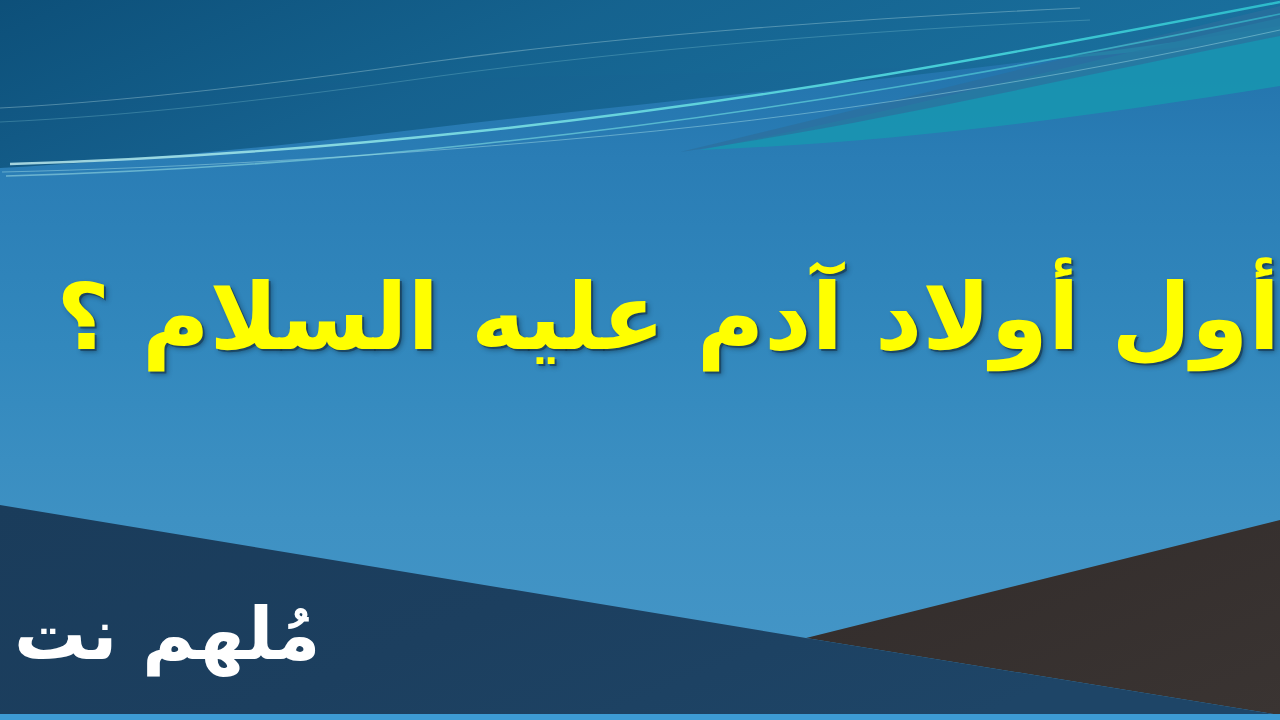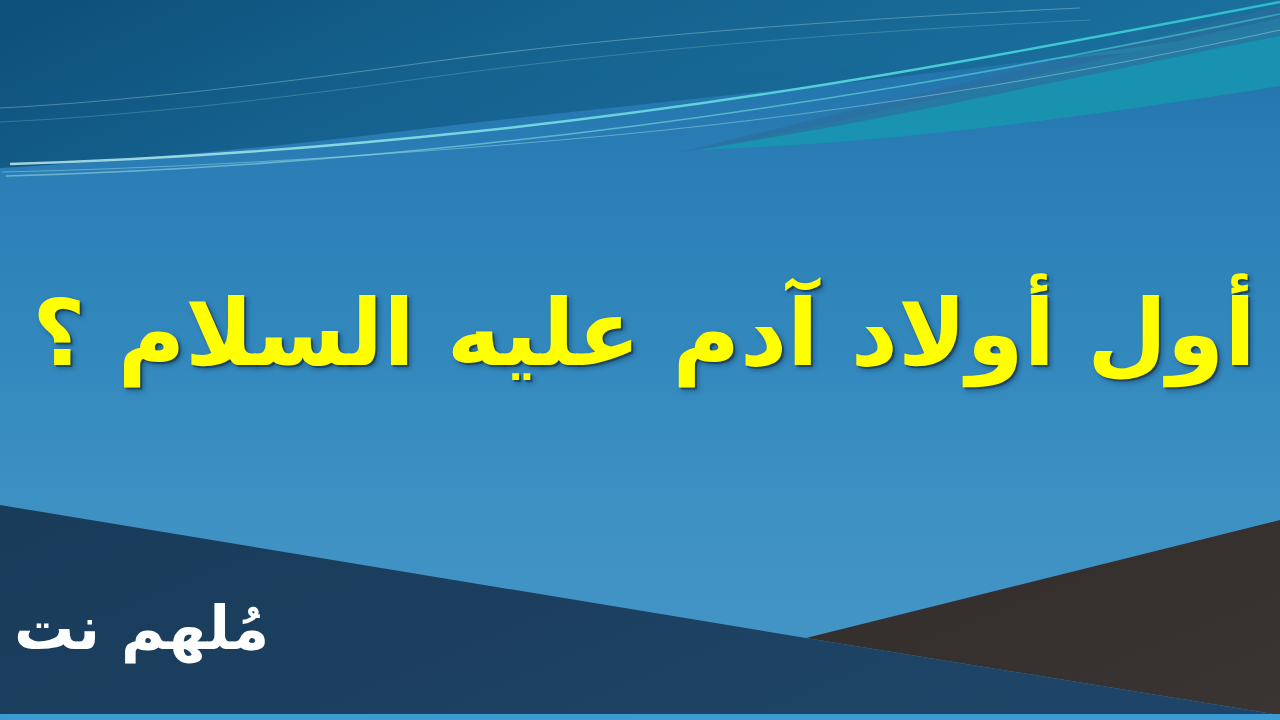--- a/index.html
+++ b/index.html
@@ -33,26 +33,26 @@
     pointer-events: none;
   }
   .layer.below { z-index: 1; }
   .layer.above { z-index: 3; }
 
   
   #headline-wrap {
     position: absolute;
     left: 0;
     right: 0;
-    top: 248px;
+    top: 232px;
     height: 170px;
     z-index: 5;
     display: flex;
     align-items: center;
-    justify-content: center;
+    justify-content: flex-start;
     margin-left: 8px;
   }
   #headline {
     direction: rtl;
     unicode-bidi: isolate;
     color: #ffff00;
     font-family: "DejaVu Sans", "Liberation Sans", sans-serif;
     font-weight: 700;
     font-size: 92px;
     line-height: 1.25;
@@ -67,21 +67,21 @@
   #watermark {
     position: absolute;
     left: 14px;
     top: 598px;
     z-index: 6;
     direction: rtl;
     unicode-bidi: isolate;
     color: #ffffff;
     font-family: "DejaVu Sans", "Liberation Sans", sans-serif;
     font-weight: 700;
-    font-size: 60px;
+    font-size: 72px;
     line-height: 1;
     letter-spacing: 1px;
     white-space: nowrap;
   }
 </style>
 </head>
 <body>
 
 <div id="slide">
 

